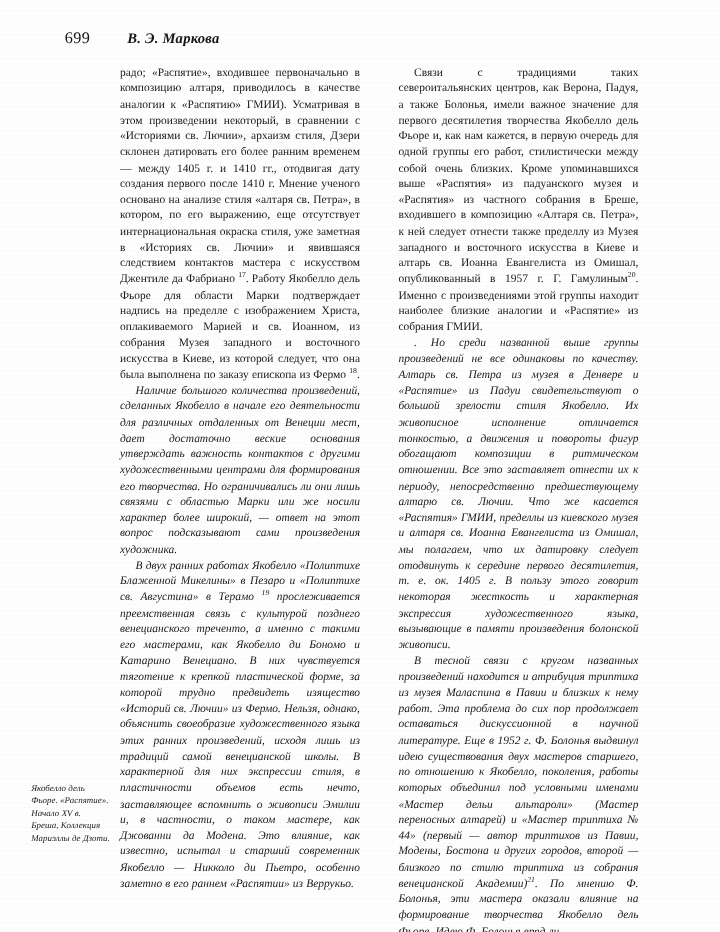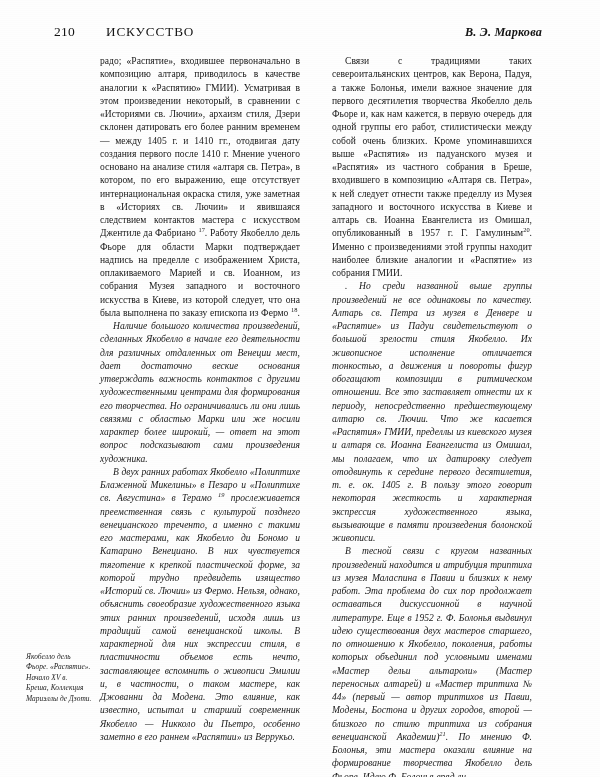--- a/index.html
+++ b/index.html
@@ -117,22 +117,21 @@
     background-image:
       repeating-linear-gradient(0deg, rgba(0,0,0,0.5) 0px, rgba(0,0,0,0) 1px, rgba(0,0,0,0) 2px);
   }
 </style>
 </head>
 <body>
 
 <div class="page-sheet"></div>
 
 <div class="running-head">
-  <span class="folio">210</span>
-  <span class="head-title">ИСКУССТВО</span>
+  <span class="folio">699</span>
   <span class="head-author">В. Э. Маркова</span>
 </div>
 
 <div class="columns">
 
   <div class="col col-left">
     <p class="noindent"><span>радо; «Распятие», входившее первоначально в композицию алтаря, приводилось в качестве аналогии к «Распятию» ГМИИ). Усматривая в этом произведении некоторый, в сравнении с «Историями св. Лючии», архаизм стиля, Дзери склонен датировать его более ранним временем — между 1405 г. и 1410 гг., отодвигая дату создания первого после 1410 г. Мнение ученого основано на анализе стиля «алтаря св. Петра», в котором, по его выражению, еще отсутствует интернациональная окраска стиля, уже заметная в «Историях св. Лючии» и явившаяся следствием контактов мастера с искусством Джентиле да Фабриано </span><sup>17</sup><span>. Работу Якобелло дель Фьоре для области Марки подтверждает надпись на пределле с изображением Христа, оплакиваемого Марией и св. Иоанном, из собрания Музея западного и восточного искусства в Киеве, из которой следует, что она была выполнена по заказу епископа из Фермо </span><sup>18</sup><span>.</span></p>
 
     <p><span>Наличие большого количества произведений, сделанных Якобелло в начале его деятельности для различных отдаленных от Венеции мест, дает достаточно веские основания утверждать важность контактов с другими художественными центрами для формирования его творчества. Но ограничивались ли они лишь связями с областью Марки или же носили характер более широкий, — ответ на этот вопрос подсказывают сами произведения художника.</span></p>
 

